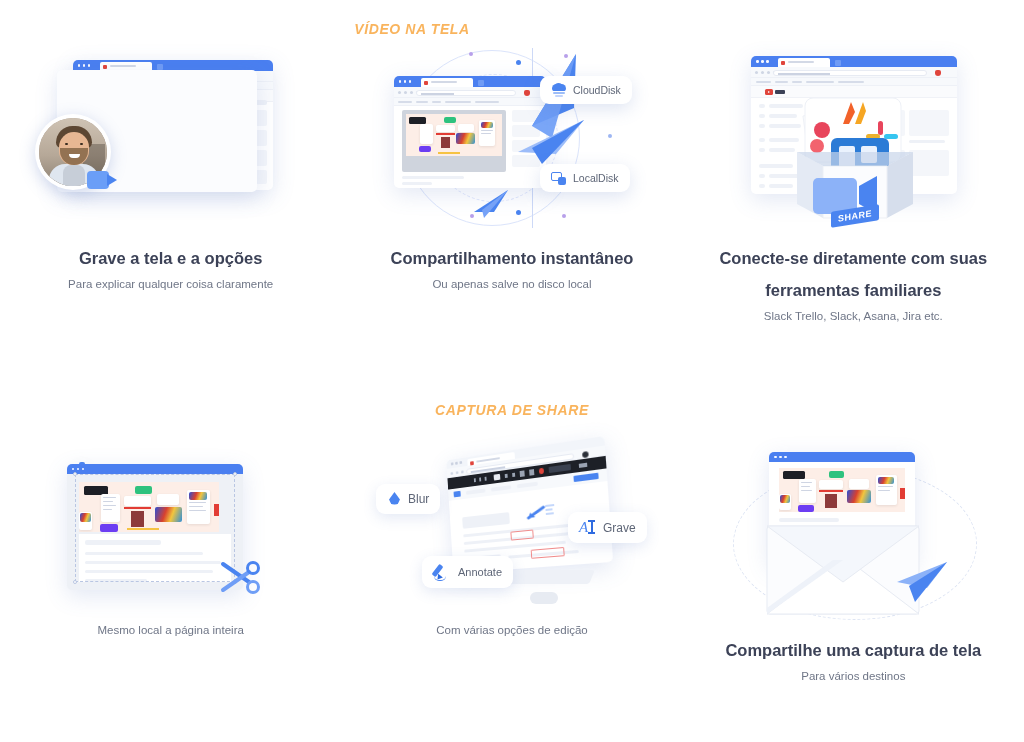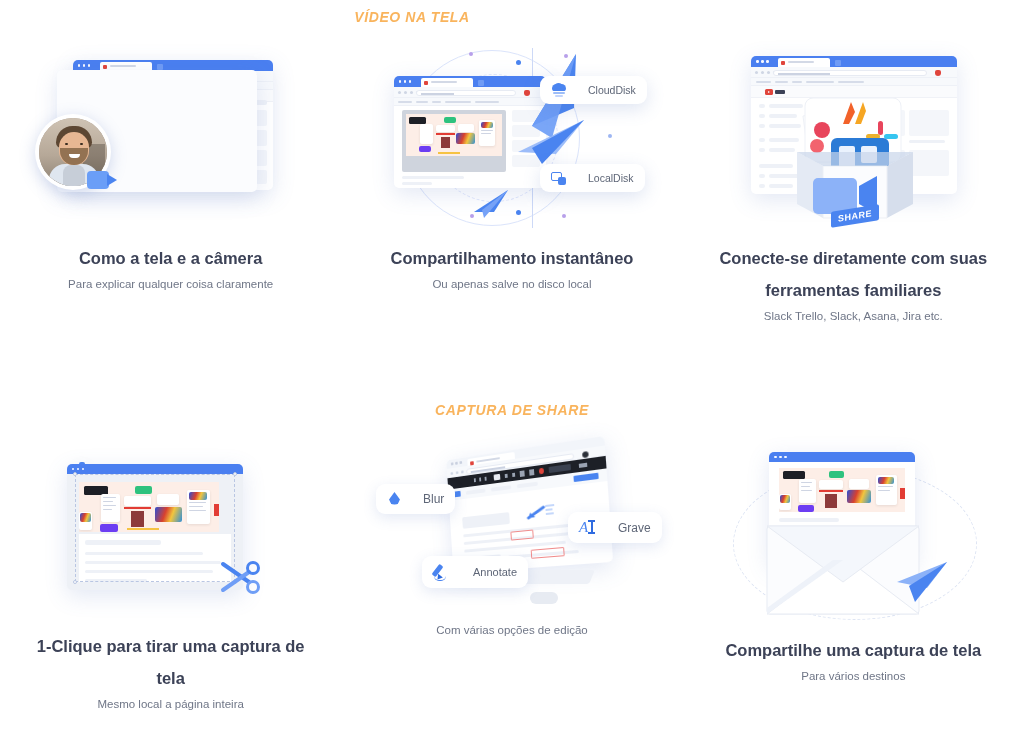--- a/index.html
+++ b/index.html
@@ -13,21 +13,21 @@
   .page { position: relative; width: 1024px; height: 742px; background:#fff; }
 
   .section-header {
     text-align: center;
     font-style: italic;
     font-weight: 700;
     font-size: 14px;
     letter-spacing: .6px;
     color: #f9b45d;
   }
-  #hdr-video { position:absolute; top:9px; left:0; width:824px; }
+  #hdr-video { position:absolute; top:21px; left:0; width:824px; }
   #hdr-shot  { position:absolute; top:402px; left:0; width:1024px; }
 
   .row { position:absolute; left:0; width:1024px; display:flex; }
   #row1 { top:48px; height:300px; }
   #row2 { top:440px; height:270px; }
   .card { width:341.33px; display:flex; flex-direction:column; align-items:center; }
 
   .art { position:relative; width:280px; height:180px; }
   #row2 .art { height:180px; }
 
@@ -117,21 +117,21 @@
   .cam-badge .b2 { position:absolute; left:20px; top:6px; border-left:10px solid #4a84f0;
      border-top:6px solid transparent; border-bottom:6px solid transparent; }
 
   
   .orbit { position:absolute; border:1px solid #dbe4fb; border-radius:50%; }
   .orbit.dashed { border-style:dashed; border-color:#e2e8fb; }
   .vline { position:absolute; width:1px; background:#cdd9f7; }
   .odot { position:absolute; border-radius:50%; }
   .plane { position:absolute; }
   .pill {
-    position:absolute; display:flex; align-items:center; gap:21px;
+    position:absolute; display:flex; align-items:center; gap:6px;
     background:#fff; border-radius:9px; padding:7px 11px;
     box-shadow:0 5px 18px rgba(90,120,190,.20);
     font-size:10.5px; color:#5e6677; white-space:nowrap;
   }
   .pill.lite { box-shadow:0 4px 14px rgba(90,120,190,.16); }
   .ic { width:16px; height:14px; position:relative; flex:0 0 auto; }
 
   .ic-cloud .c1 { position:absolute; left:1px; top:1px; width:14px; height:7px; background:#4a84f0; border-radius:7px 7px 4px 4px; }
   .ic-cloud .c2 { position:absolute; left:4px; top:0; width:7px; height:6px; background:#4a84f0; border-radius:50%; }
   .ic-cloud .c3 { position:absolute; left:2px; top:9px; width:12px; height:2px; background:#9dbdf8; border-radius:1px; }
@@ -268,21 +268,21 @@
             <span class="beard"></span>
               <span class="mouth"></span>
           </span>
           <span class="cam-badge">
               <i class="b1"></i>
               <i class="b2"></i>
             </span>
         </div>
       </div>
 
-      <div class="card-title t-mt">Como a tela e a câmera</div>
+      <div class="card-title t-mt">Grave a tela e a opções</div>
       <div class="card-sub">Para explicar qualquer coisa claramente</div>
     </div>
 
     <div class="card">
       <div class="art">
 
         <span class="orbit" style="left:32px; top:2px; width:176px; height:176px;"></span>
         <span class="orbit dashed" style="left:58px; top:26px; width:128px; height:128px;"></span>
         <span class="vline" style="left:160px; top:0; height:180px;"></span>
         <span class="odot" style="left:97px; top:4px; width:4px; height:4px; background:#b8a0ea;"></span>
@@ -553,21 +553,20 @@
         <span class="handle" style="left:202px; top:140px;"></span>
 
         <svg class="scissors" style="left:188px; top:118px; width:46px; height:40px;" viewBox="0 0 46 40">
           <path d="M4 6 L30 24" stroke="#4a84f0" stroke-width="4" stroke-linecap="round"></path>
           <path d="M4 32 L30 14" stroke="#6f9ef6" stroke-width="4" stroke-linecap="round"></path>
           <circle cx="34" cy="10" r="5.5" fill="none" stroke="#4a84f0" stroke-width="3"></circle>
           <circle cx="34" cy="29" r="5.5" fill="none" stroke="#6f9ef6" stroke-width="3"></circle>
         </svg>
       </div>
 
-      <div class="card-title t-mt">1-Clique para tirar uma captura de tela</div>
       <div class="card-sub">Mesmo local a página inteira</div>
     </div>
 
     <div class="card">
       <div class="art">
 
         <div style="position:absolute; left:74px; top:8px; width:166px; height:120px; transform:perspective(420px) rotateY(-16deg) rotateZ(-4deg); transform-origin:50% 100%;">
           <div class="win" style="left:0; top:0; width:166px; height:120px;">
             <div class="win-bar" style="height:9px; background:#f2f5fa;">
               <span class="dots" style="top:3px">

